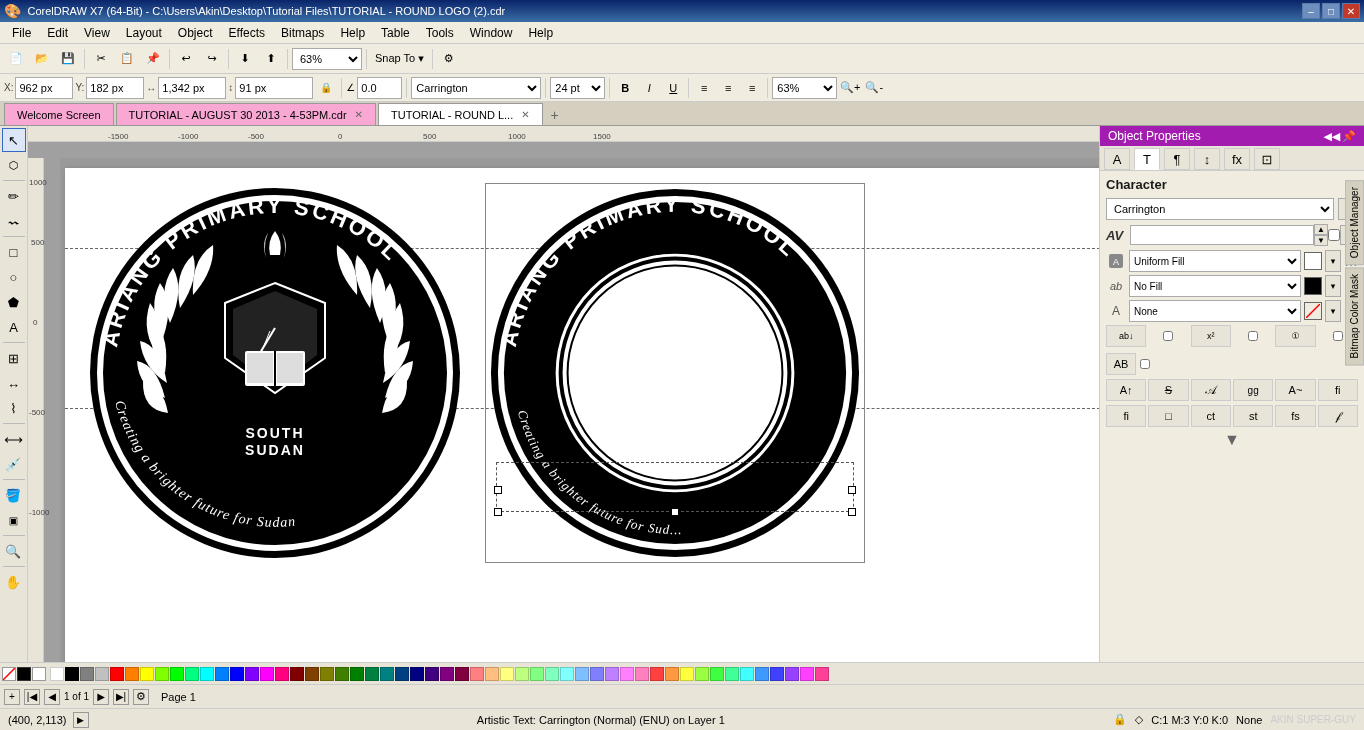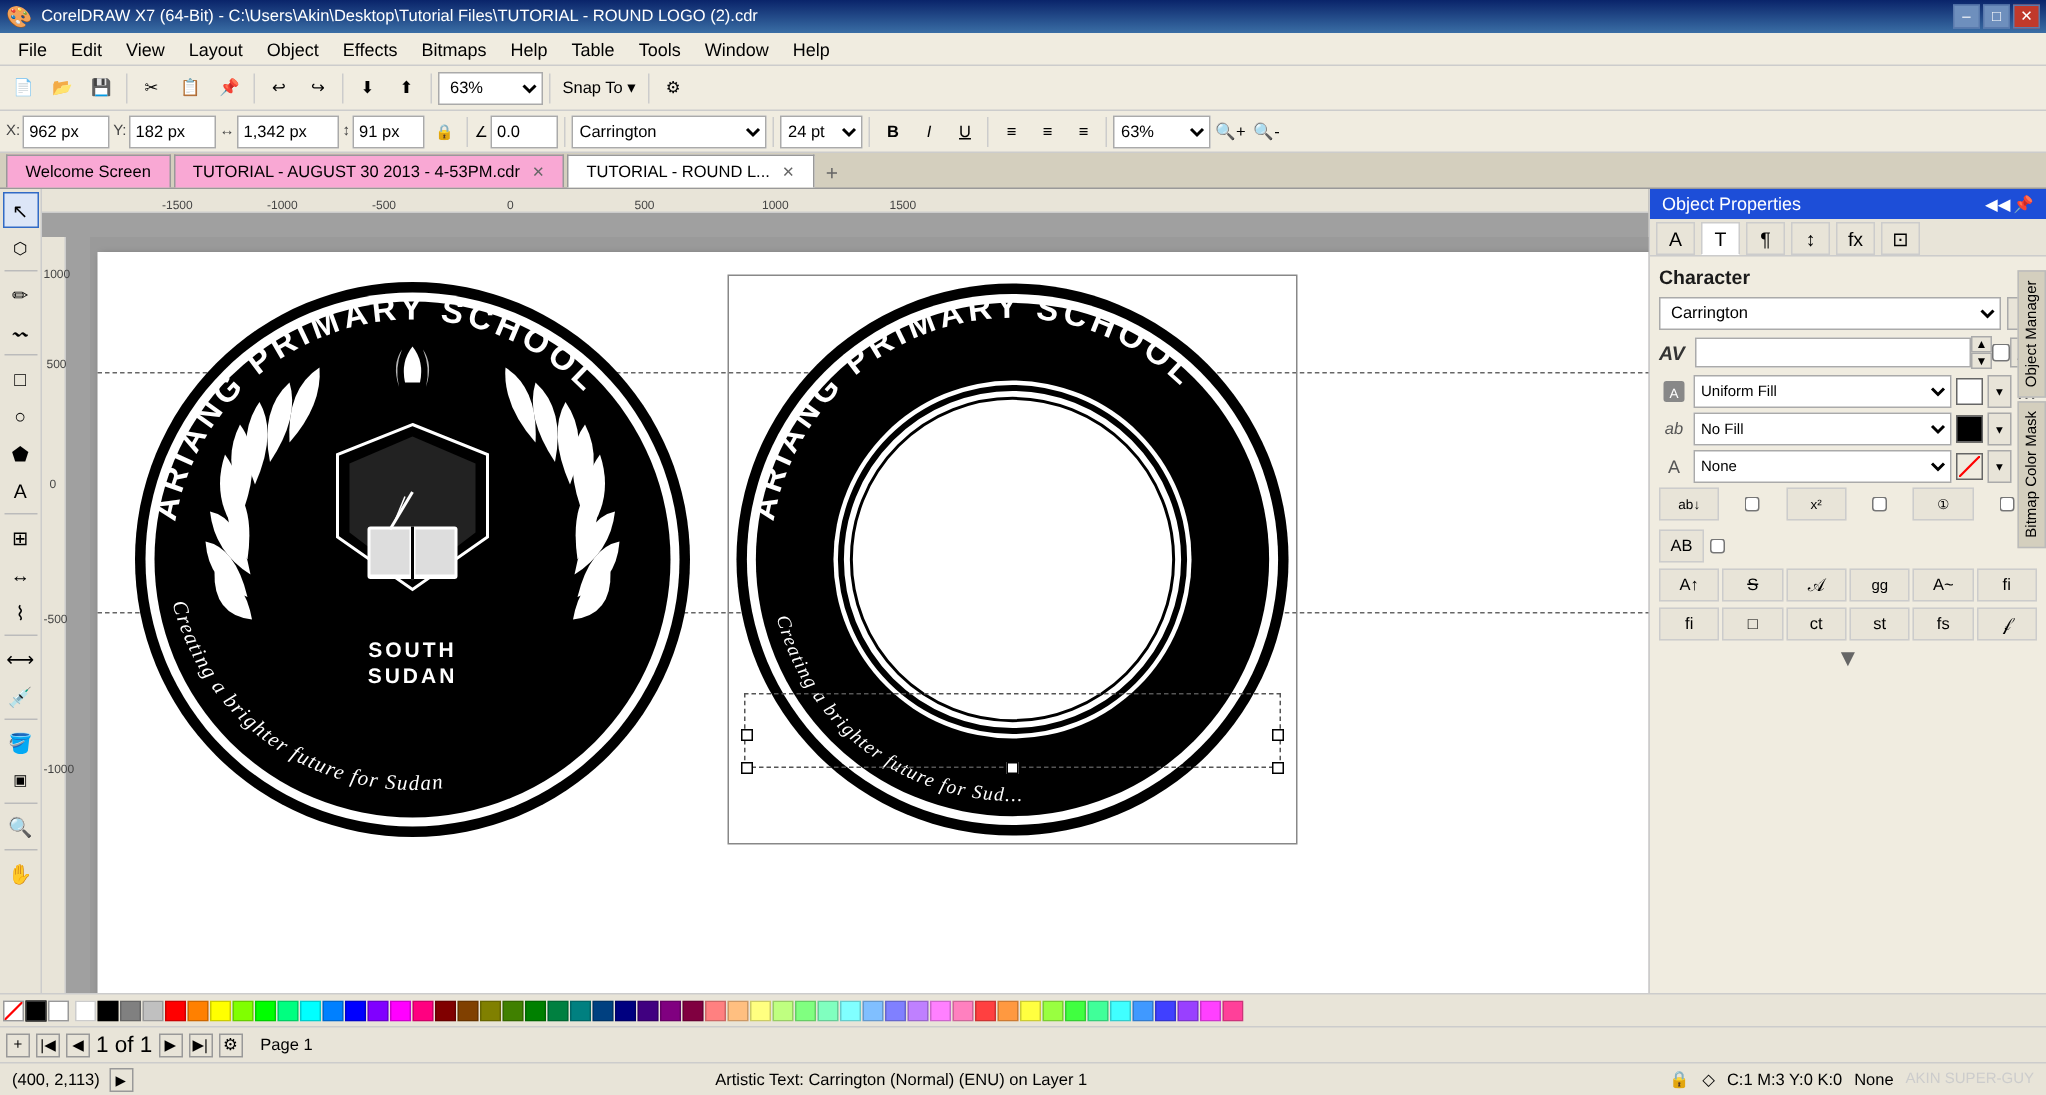--- a/index.html
+++ b/index.html
@@ -181,21 +181,21 @@
 
     
     #right-panel {
       width: 265px;
       background: #f0ece0;
       border-left: 1px solid #ccc;
       display: flex;
       flex-direction: column;
     }
     #obj-props-header {
-      background: #1d4ed8;
+      background: #a21caf;
       color: white;
       padding: 3px 8px;
       font-size: 12px;
       display: flex;
       justify-content: space-between;
       align-items: center;
     }
     #obj-props-tabs {
       display: flex;
       background: #e8e4d8;
@@ -363,21 +363,21 @@
 
 <div id="text-toolbar">
 
   <span style="font-size:10px; color:#444;">X:</span>
   <input type="text" value="962 px" style="width: 58px;">
   <span style="font-size:10px; color:#444;">Y:</span>
   <input type="text" value="182 px" style="width: 58px;">
   <span style="font-size:10px; color:#444;">↔</span>
   <input type="text" value="1,342 px" style="width: 68px;">
   <span style="font-size:10px; color:#444;">↕</span>
-  <input type="text" value="91 px" style="width: 48px;">
+  <input type="text" value="91 px" style="width: 78px;">
   <button class="tb-btn" style="font-size:10px;">🔒</button>
   <div class="sep"></div>
   <span style="font-size:10px;">∠</span>
   <input type="text" value="0.0" style="width: 45px;">
   <div class="sep"></div>
 
   <select style="width:130px; height:22px; border:1px solid #aaa; font-size:11px;">
     <option>Carrington</option>
   </select>
   <div class="sep"></div>
@@ -767,21 +767,21 @@
       <div class="palette-swatch" title="#9940ff" style="background: rgb(153, 64, 255);"></div>
       <div class="palette-swatch" title="#ff40ff" style="background: rgb(255, 64, 255);"></div>
       <div class="palette-swatch" title="#ff4099" style="background: rgb(255, 64, 153);"></div>
     </div>
 </div>
 
 <div id="bottom-bar">
   <button style="width:16px; height:16px; border:1px solid #999; background:#e8e4d8; cursor:pointer; font-size:10px;">+</button>
   <button style="width:16px; height:16px; border:1px solid #999; background:#e8e4d8; cursor:pointer; font-size:10px;">|◀</button>
   <button style="width:16px; height:16px; border:1px solid #999; background:#e8e4d8; cursor:pointer; font-size:10px;">◀</button>
-  <span style="font-size:15px;">1 of 1</span>
+  <span style="font-size:10px;">1 of 1</span>
   <button style="width:16px; height:16px; border:1px solid #999; background:#e8e4d8; cursor:pointer; font-size:10px;">▶</button>
   <button style="width:16px; height:16px; border:1px solid #999; background:#e8e4d8; cursor:pointer; font-size:10px;">▶|</button>
   <div style="width:16px; height:16px; border:1px solid #999; background:#e8e4d8; cursor:pointer; display:flex; align-items:center; justify-content:center;">⚙</div>
   <span style="font-size:11px; padding:0 8px;">Page 1</span>
   <div style="flex:1;"></div>
 </div>
 
 <div id="status-bar">
   <div style="display:flex; align-items:center; gap:6px;">
     <span>(400, 2,113)</span>

